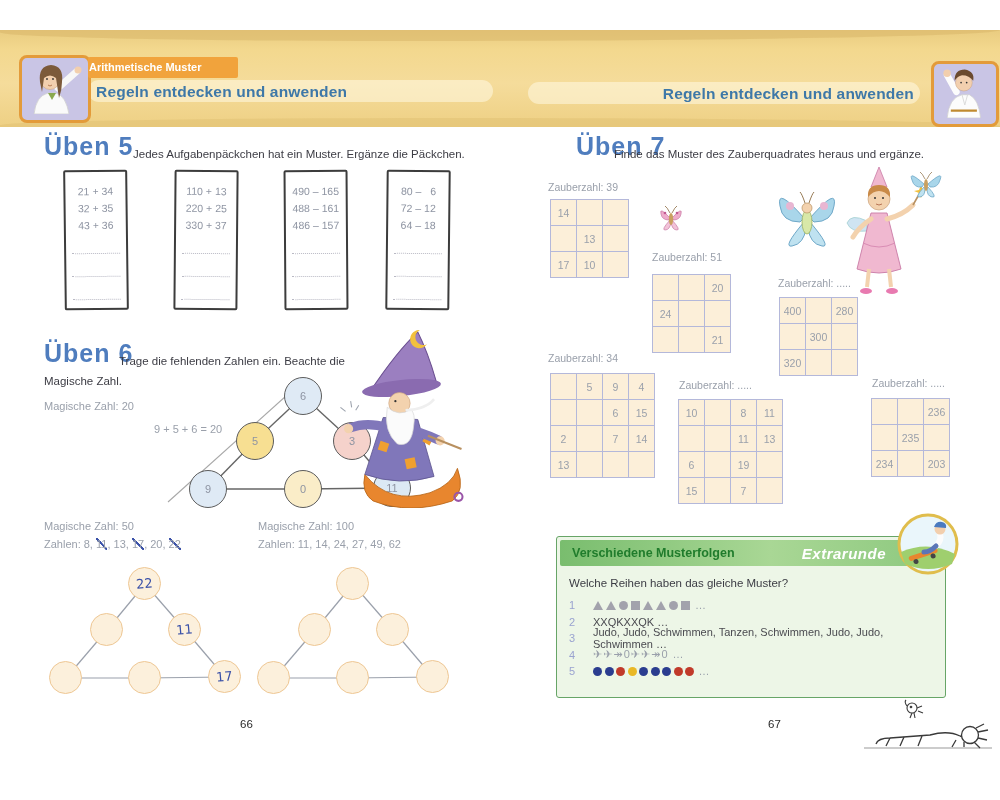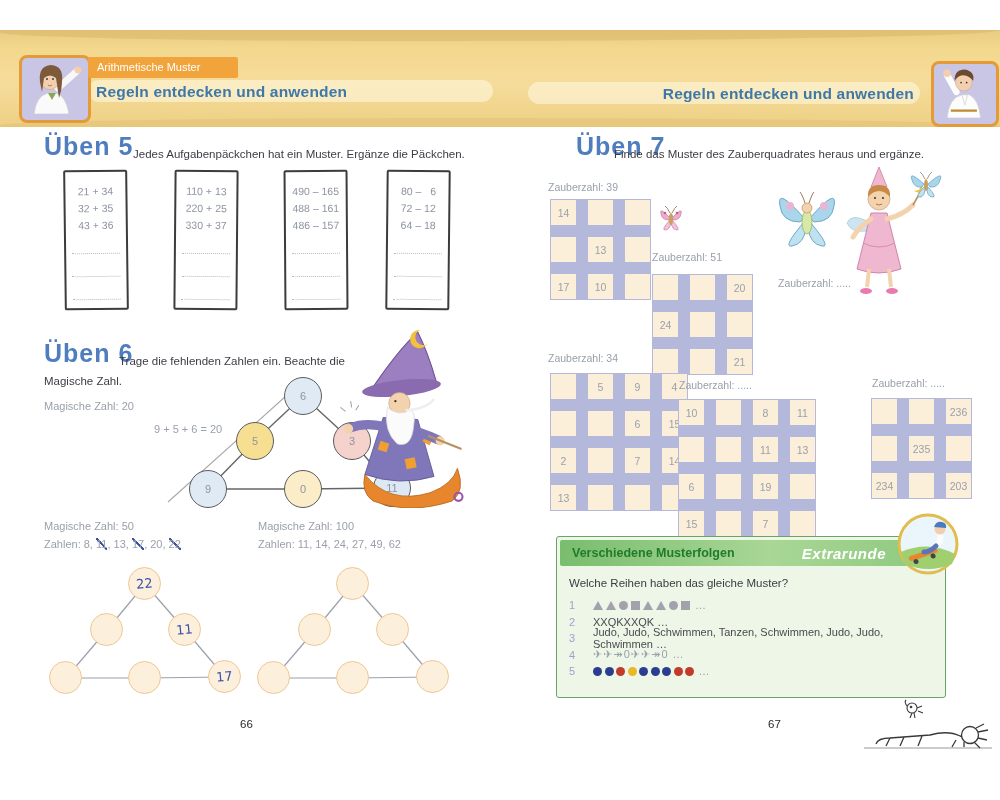--- a/index.html
+++ b/index.html
@@ -11,21 +11,21 @@
   .band{position:absolute;left:0;top:30px;width:1000px;height:97px;
         background:linear-gradient(180deg,#e9cc80 0%,#f3d88e 20%,#f5dc9b 55%,#eed084 100%);}
   .band-edge-top{position:absolute;left:0;top:30px;width:1000px;height:11px;
         background:#d9b66a;opacity:.55;border-radius:0 0 60% 40%/0 0 100% 80%;}
   .band-edge-bot{position:absolute;left:0;top:118px;width:1000px;height:9px;
         background:#e0bf72;opacity:.5;border-radius:50% 60% 0 0/90% 100% 0 0;}
   .title-strip{position:absolute;height:22px;background:rgba(255,250,228,.55);border-radius:11px;}
 
   .char-frame{position:absolute;background:#c9c5e5;border:3px solid #e39b3a;border-radius:8px;overflow:hidden;}
   .tab{position:absolute;left:88px;top:57px;width:150px;height:21px;background:#f1a33c;color:#fff;
-       font-weight:normal;font-size:11px;line-height:21px;padding-left:9px;border-radius:2px;box-sizing:border-box;}
+       font-weight:bold;font-size:11px;line-height:21px;padding-left:1px;border-radius:2px;box-sizing:border-box;}
   .hdr-title{position:absolute;font-weight:bold;font-size:15.5px;color:#3e78a8;letter-spacing:.2px;}
 
   
   .uben{position:absolute;font-weight:bold;font-size:25px;color:#4f7dbe;letter-spacing:1px;}
   .instr{position:absolute;font-size:11.5px;color:#3c3c44;}
   .graytx{position:absolute;font-size:11px;color:#9aa0ab;}
 
   
   #packs .pack-box{position:absolute;top:0;width:64px;height:140px;border:2px solid #3c3c3c;
         border-radius:2px;background:#fff;box-sizing:border-box;padding-top:11px;}
@@ -39,21 +39,21 @@
   .ex-circle{position:absolute;width:38px;height:38px;border-radius:50%;border:1.5px solid #5c5c5c;
         box-sizing:border-box;display:flex;align-items:center;justify-content:center;
         font-size:11px;color:#8e94a2;}
   .tri-circle{position:absolute;width:33px;height:33px;border-radius:50%;border:1.5px solid #eec794;
         background:#fcf0dc;box-sizing:border-box;display:flex;align-items:center;justify-content:center;}
   .hand{font-family:"DejaVu Sans",sans-serif;font-size:13px;color:#3a51a8;transform:rotate(-5deg);}
   .struck{position:relative;background:linear-gradient(to top right,transparent 44%,#3a51a8 46%,#3a51a8 56%,transparent 58%);}
 
   
   .sq-label{position:absolute;font-size:10.5px;color:#9aa0ab;}
-  .grid{position:absolute;display:grid;border:1.5px solid #b4b8da;background:#b4b8da;gap:12px;}
+  .grid{position:absolute;display:grid;border:1.5px solid #b4b8da;background:#b4b8da;gap:1px;}
   .grid .cell{width:25px;height:25px;background:#fcefd9;display:flex;align-items:center;justify-content:center;
         font-size:10.5px;color:#9aa0ab;}
 
   
   .ex-box{position:absolute;left:556px;top:536px;width:390px;height:162px;background:#edf6e7;
         border:1.5px solid #67a567;border-radius:3px;box-sizing:border-box;}
   .ex-header{position:absolute;left:3px;top:3px;right:3px;height:26px;
         background:linear-gradient(90deg,#79bd6e 0%,#a9d795 55%,#8cc87e 100%);
         border-radius:2px;display:flex;align-items:center;justify-content:space-between;box-sizing:border-box;
         padding:0 56px 0 12px;}
@@ -276,20 +276,31 @@
       <div class="cell"></div>
       <div class="cell">20</div>
       <div class="cell">24</div>
       <div class="cell"></div>
       <div class="cell"></div>
       <div class="cell"></div>
       <div class="cell"></div>
       <div class="cell">21</div>
     </div>
   <div class="sq-label" style="left:778px;top:277px;">Zauberzahl: .....</div>
+  <div class="grid" id="sq2" style="left: 779px; top: 297px; grid-template-columns: repeat(3, 25px);">
+      <div class="cell">400</div>
+      <div class="cell"></div>
+      <div class="cell">280</div>
+      <div class="cell"></div>
+      <div class="cell">300</div>
+      <div class="cell"></div>
+      <div class="cell">320</div>
+      <div class="cell"></div>
+      <div class="cell"></div>
+    </div>
   <div class="sq-label" style="left:548px;top:352px;">Zauberzahl: 34</div>
   <div class="grid" id="sq3" style="left: 550px; top: 373px; grid-template-columns: repeat(4, 25px);">
       <div class="cell"></div>
       <div class="cell">5</div>
       <div class="cell">9</div>
       <div class="cell">4</div>
       <div class="cell"></div>
       <div class="cell"></div>
       <div class="cell">6</div>
       <div class="cell">15</div>

